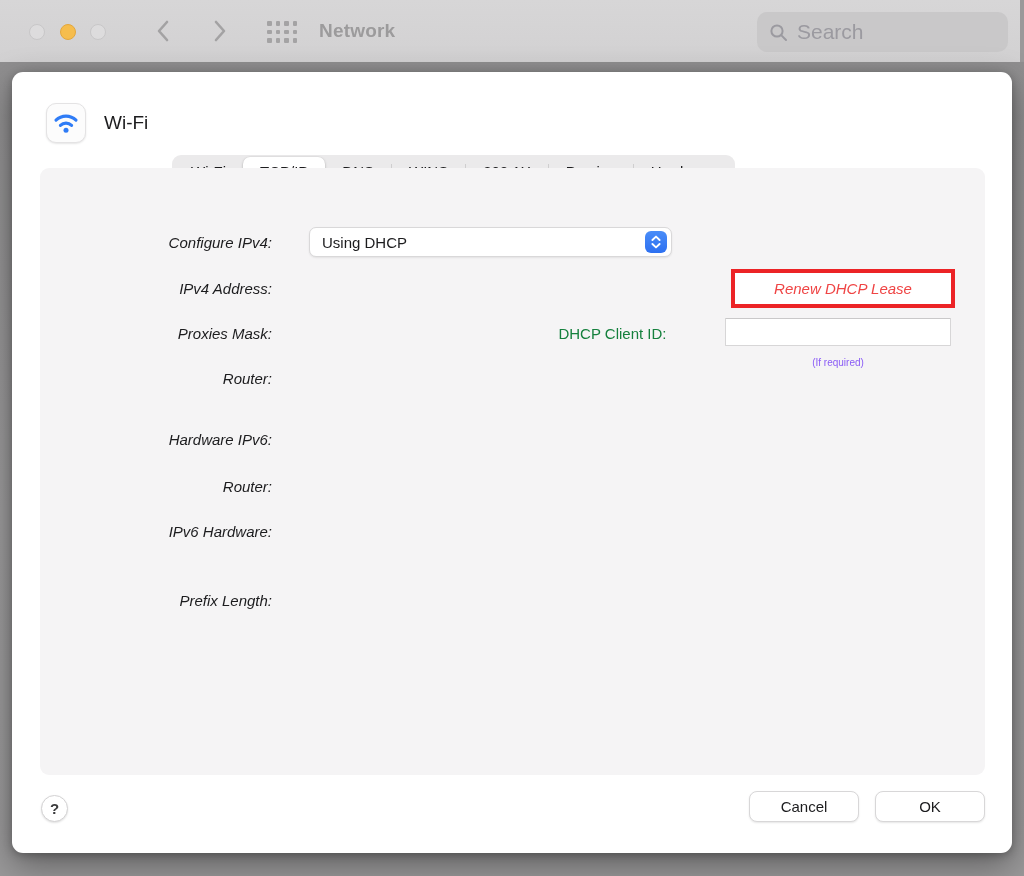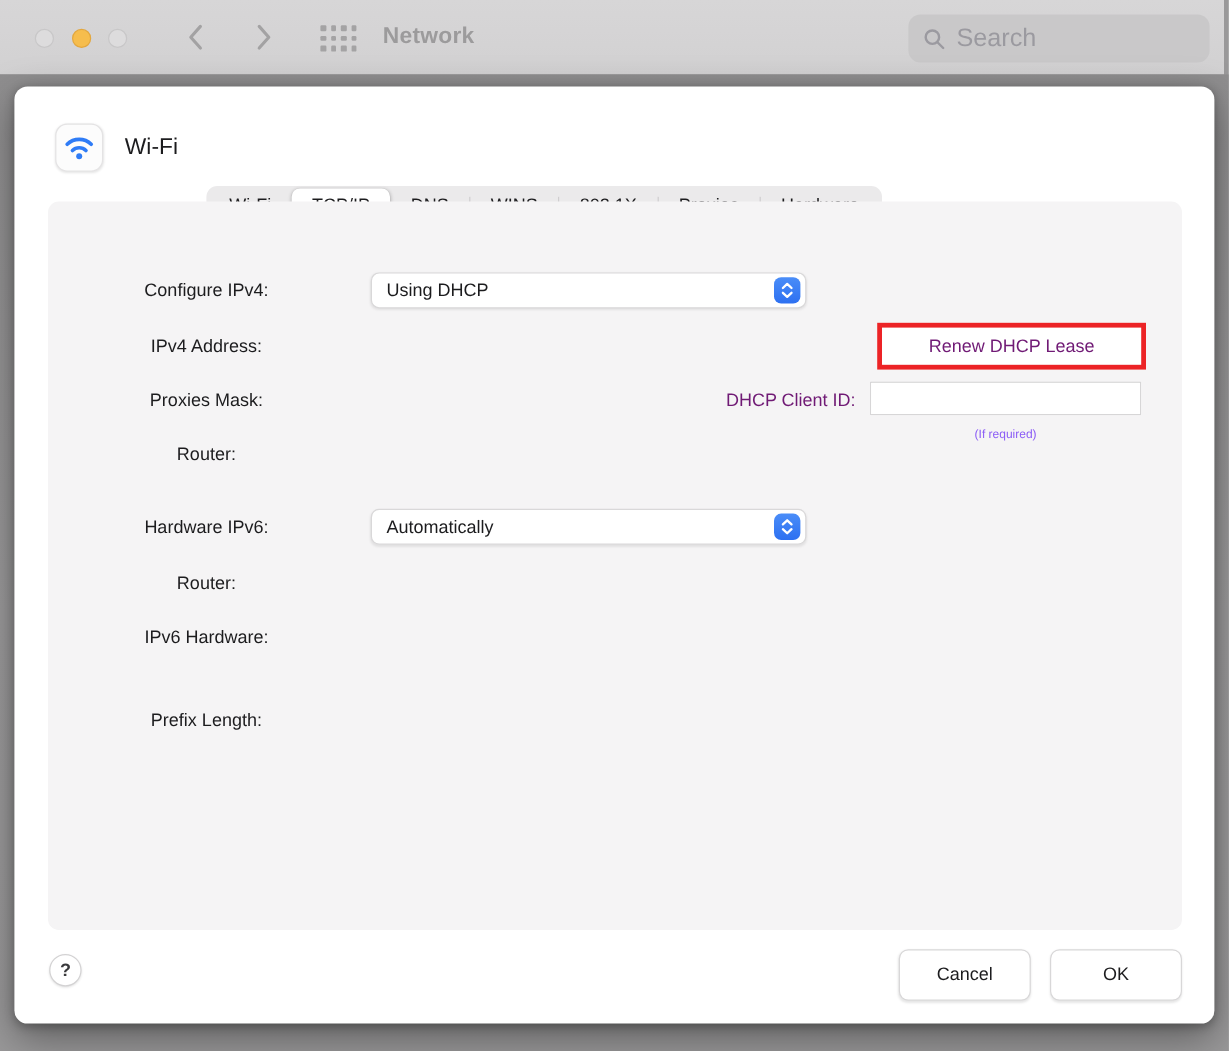--- a/index.html
+++ b/index.html
@@ -78,69 +78,69 @@
     box-shadow:0 1px 3px rgba(0,0,0,.22), 0 0 0 0.5px rgba(0,0,0,.04);
   }
   .tabdiv { width:1px; height:15px; background:#cfcecf; }
   
   .panel {
     position:absolute; left:28px; top:96px; width:945px; height:607px;
     background:#f5f4f5; border-radius:9px;
   }
   
   .flabel {
-    position:absolute; left:60px; width:200px; text-align:center;
-    font-size:15px; color:#1c1c1e;
+    position:absolute; left:60px; width:200px; text-align:right;
+    font-size:15px; color:#1c1c1e;font-style:italic;
   }
   .popup {
     position:absolute; left:270px; width:363px; height:30px;
     background:#ffffff; border:1px solid #d9d8d9; border-radius:7px;
     box-shadow:0 1px 2px rgba(0,0,0,.08);
     display:flex; align-items:center; padding-left:12px;
     font-size:15px; color:#1c1c1e;margin-left:27px;
   }
   .stepper {
     position:absolute; right:4px; top:3px; width:22px; height:22px;
     background:linear-gradient(180deg,#4a8df8 0%,#2d70f1 100%);
     border-radius:6px; display:flex; align-items:center; justify-content:center;
   }
   .annotation-box {
     position:absolute; left:719px; top:197px; width:224px; height:39px;
     border:4px solid #ec2326; background:#ffffff;
     display:flex; align-items:center; justify-content:center;
   }
   .renew-btn {
     width:100%; height:100%; background:transparent; border:none;
-    font-family:"Liberation Sans", sans-serif; font-size:15px; color:#701a75;
-    display:flex; align-items:center; justify-content:center;
+    font-family:"Liberation Sans", sans-serif; font-size:15px; color:#ef4444;
+    display:flex; align-items:center; justify-content:center;font-style:italic;
   }
   .dhcp-label {
-    position:absolute; left:500px; width:201px; text-align:right;
-    font-size:15px; color:#701a75;
+    position:absolute; left:500px; width:201px; text-align:center;
+    font-size:15px; color:#15803d;
   }
   .dhcp-field {
     position:absolute; left:713px; top:246px; width:226px; height:28px;
     background:#ffffff; border:1px solid #d7d6d7; border-top-color:#c9c8c9;
     outline:none; font-family:"Liberation Sans", sans-serif; font-size:15px;
     padding:0 8px; color:#1c1c1e; border-radius:1px;
   }
   .dhcp-hint {
     position:absolute; left:713px; top:285px; width:226px; text-align:center;
     font-size:10px; color:#8b5cf6;
   }
   
   .help-btn {
     position:absolute; left:29px; top:723px; width:27px; height:27px;
     background:#ffffff; border:1px solid #d3d2d3; border-radius:50%;
     box-shadow:0 1px 2px rgba(0,0,0,.12);
     font-size:15px; font-weight:bold; color:#3a3a3c;
     display:flex; align-items:center; justify-content:center;
   }
   .dlg-btn {
-    position:absolute; top:719px; height:43px;
+    position:absolute; top:719px; height:31px;
     background:#ffffff; border:1px solid #d8d7d8; border-radius:8px;
     box-shadow:0 1px 2px rgba(0,0,0,.10);
     font-family:"Liberation Sans", sans-serif; font-size:15px; color:#1c1c1e;
     display:flex; align-items:center; justify-content:center;
   }
   .btn-cancel { left:737px; width:110px; }
   .btn-ok     { left:863px; width:110px; }
 </style>
 </head>
 <body>
@@ -234,29 +234,20 @@
   </div>
 
   <div class="flabel" style="top:253px;">Proxies Mask:</div>
   <div class="dhcp-label" style="top:253px;">DHCP Client ID:</div>
   <input class="dhcp-field" type="text" value="" style="">
   <div class="dhcp-hint">(If required)</div>
 
   <div class="flabel" style="top:298px;">Router:</div>
 
   <div class="flabel" style="top:359px;">Hardware IPv6:</div>
-  <div class="popup" style="top:352px;">
-    <span>Automatically</span>
-    <span class="stepper">
-      <svg width="12" height="14" viewBox="0 0 12 14">
-        <path d="M2.4 5 L6 1.6 L9.6 5" fill="none" stroke="#ffffff" stroke-width="1.9" stroke-linecap="round" stroke-linejoin="round"></path>
-        <path d="M2.4 9 L6 12.4 L9.6 9" fill="none" stroke="#ffffff" stroke-width="1.9" stroke-linecap="round" stroke-linejoin="round"></path>
-      </svg>
-    </span>
-  </div>
 
   <div class="flabel" style="top:406px;">Router:</div>
   <div class="flabel" style="top:451px;">IPv6 Hardware:</div>
   <div class="flabel" style="top:520px;">Prefix Length:</div>
 
   <div class="help-btn">?</div>
   <div class="dlg-btn btn-cancel">Cancel</div>
   <div class="dlg-btn btn-ok">OK</div>
 </div>
 

